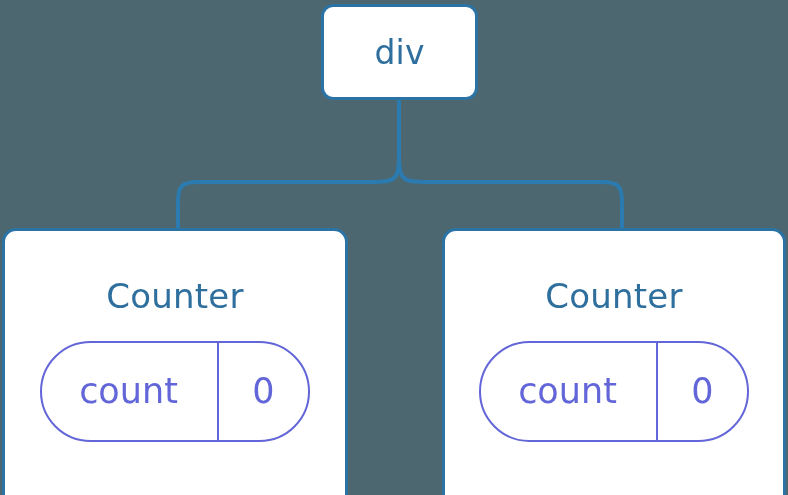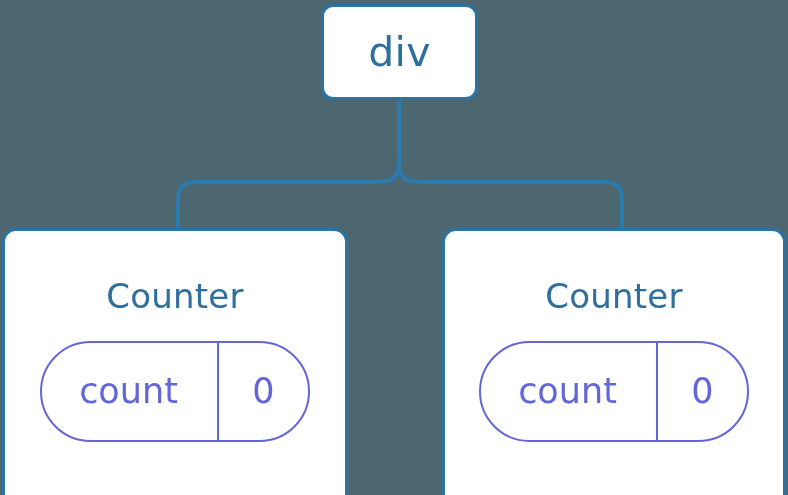--- a/index.html
+++ b/index.html
@@ -43,21 +43,21 @@
   .node-root {
     left: 321px;
     top: 4px;
     width: 157px;
     height: 96px;
     display: flex;
     align-items: center;
     justify-content: center;
   }
   .node-root .node-title {
-    font-size: 41px;
+    font-size: 33px;
     color: #2e6f9e;
     letter-spacing: 0.2px;
     line-height: 1;
   }
 
   
   .node-component {
     top: 228px;
     height: 340px;
     border-radius: 14px;

